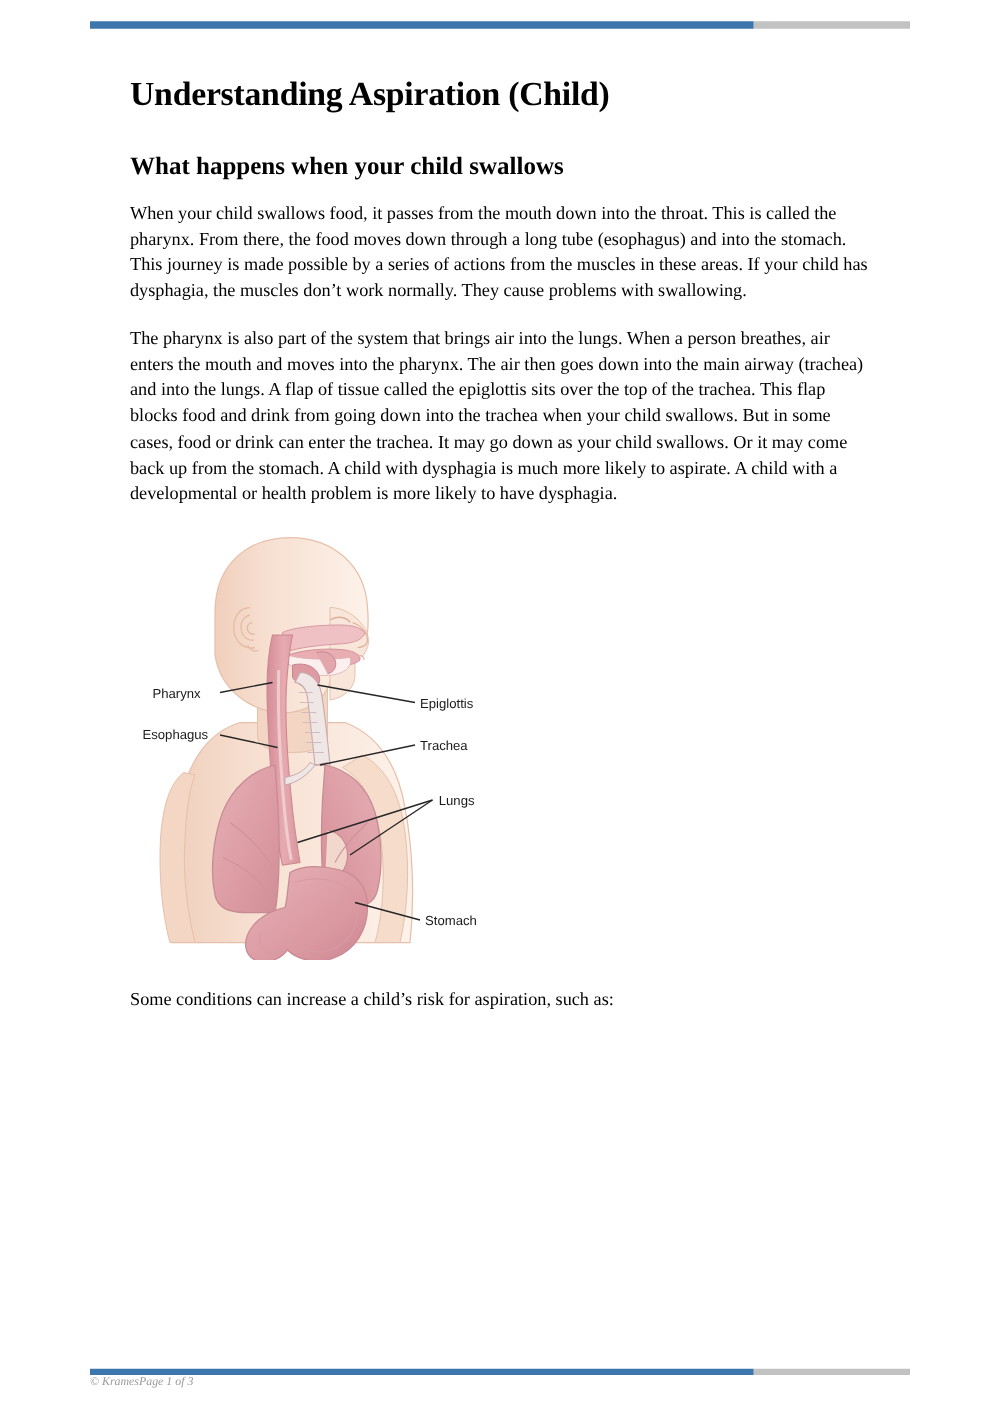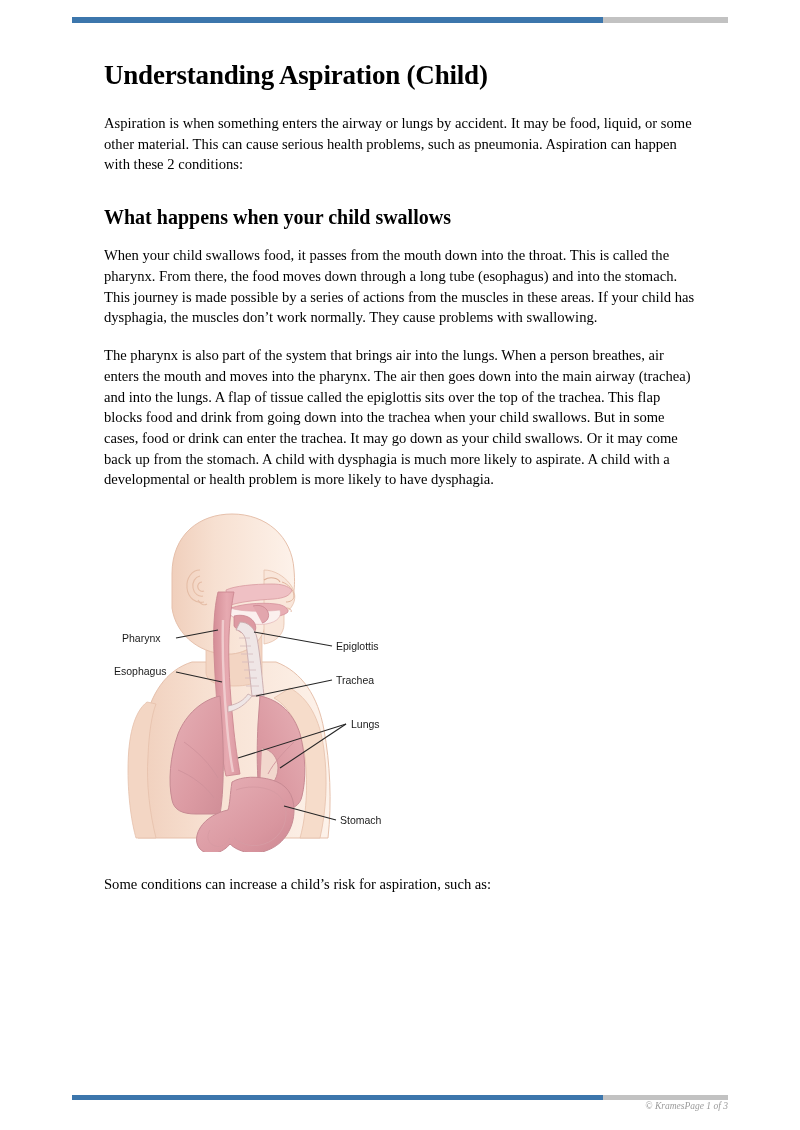--- a/index.html
+++ b/index.html
@@ -102,40 +102,39 @@
   }
   #footer-rule .seg-gray {
     flex: 1; height: 100%;
     background: #c2c2c2;
   }
   #footer-text {
     position: absolute;
     left: 72px; top: 1101px;
     width: 656px;
     display: flex;
-    justify-content: flex-end;
+    justify-content: flex-start;
     font-family: "Liberation Serif", serif;
     font-style: italic;
     font-size: 9.5px;
     color: #9a9a9a;
   }
 </style>
 </head>
 <body>
 
 <div id="header-rule">
   <div class="seg-blue"></div>
   <div class="seg-gray"></div>
 </div>
 
 <div id="content">
 
   <h1 class="doc-title">Understanding Aspiration (Child)</h1>
 
-  <p class="body-text">Aspiration is when something enters the airway or lungs by accident. It may be food, liquid, or some other material. This can cause serious health problems, such as pneumonia. Aspiration can happen with these 2 conditions:</p>
 
   <ul class="bullets">
   </ul>
 
   <h2 class="section-head">What happens when your child swallows</h2>
   <p class="body-text">When your child swallows food, it passes from the mouth down into the throat. This is called the pharynx. From there, the food moves down through a long tube (esophagus) and into the stomach. This journey is made possible by a series of actions from the muscles in these areas. If your child has dysphagia, the muscles don’t work normally. They cause problems with swallowing.</p>
   <p class="body-text">The pharynx is also part of the system that brings air into the lungs. When a person breathes, air enters the mouth and moves into the pharynx. The air then goes down into the main airway (trachea) and into the lungs. A flap of tissue called the epiglottis sits over the top of the trachea. This flap blocks food and drink from going down into the trachea when your child swallows. But in some cases, food or drink can enter the trachea. It may go down as your child swallows. Or it may come back up from the stomach. A child with dysphagia is much more likely to aspirate. A child with a developmental or health problem is more likely to have dysphagia.</p>
 
   <div id="illustration">
     <svg width="330" height="340" viewBox="0 0 330 340" xmlns="http://www.w3.org/2000/svg">

